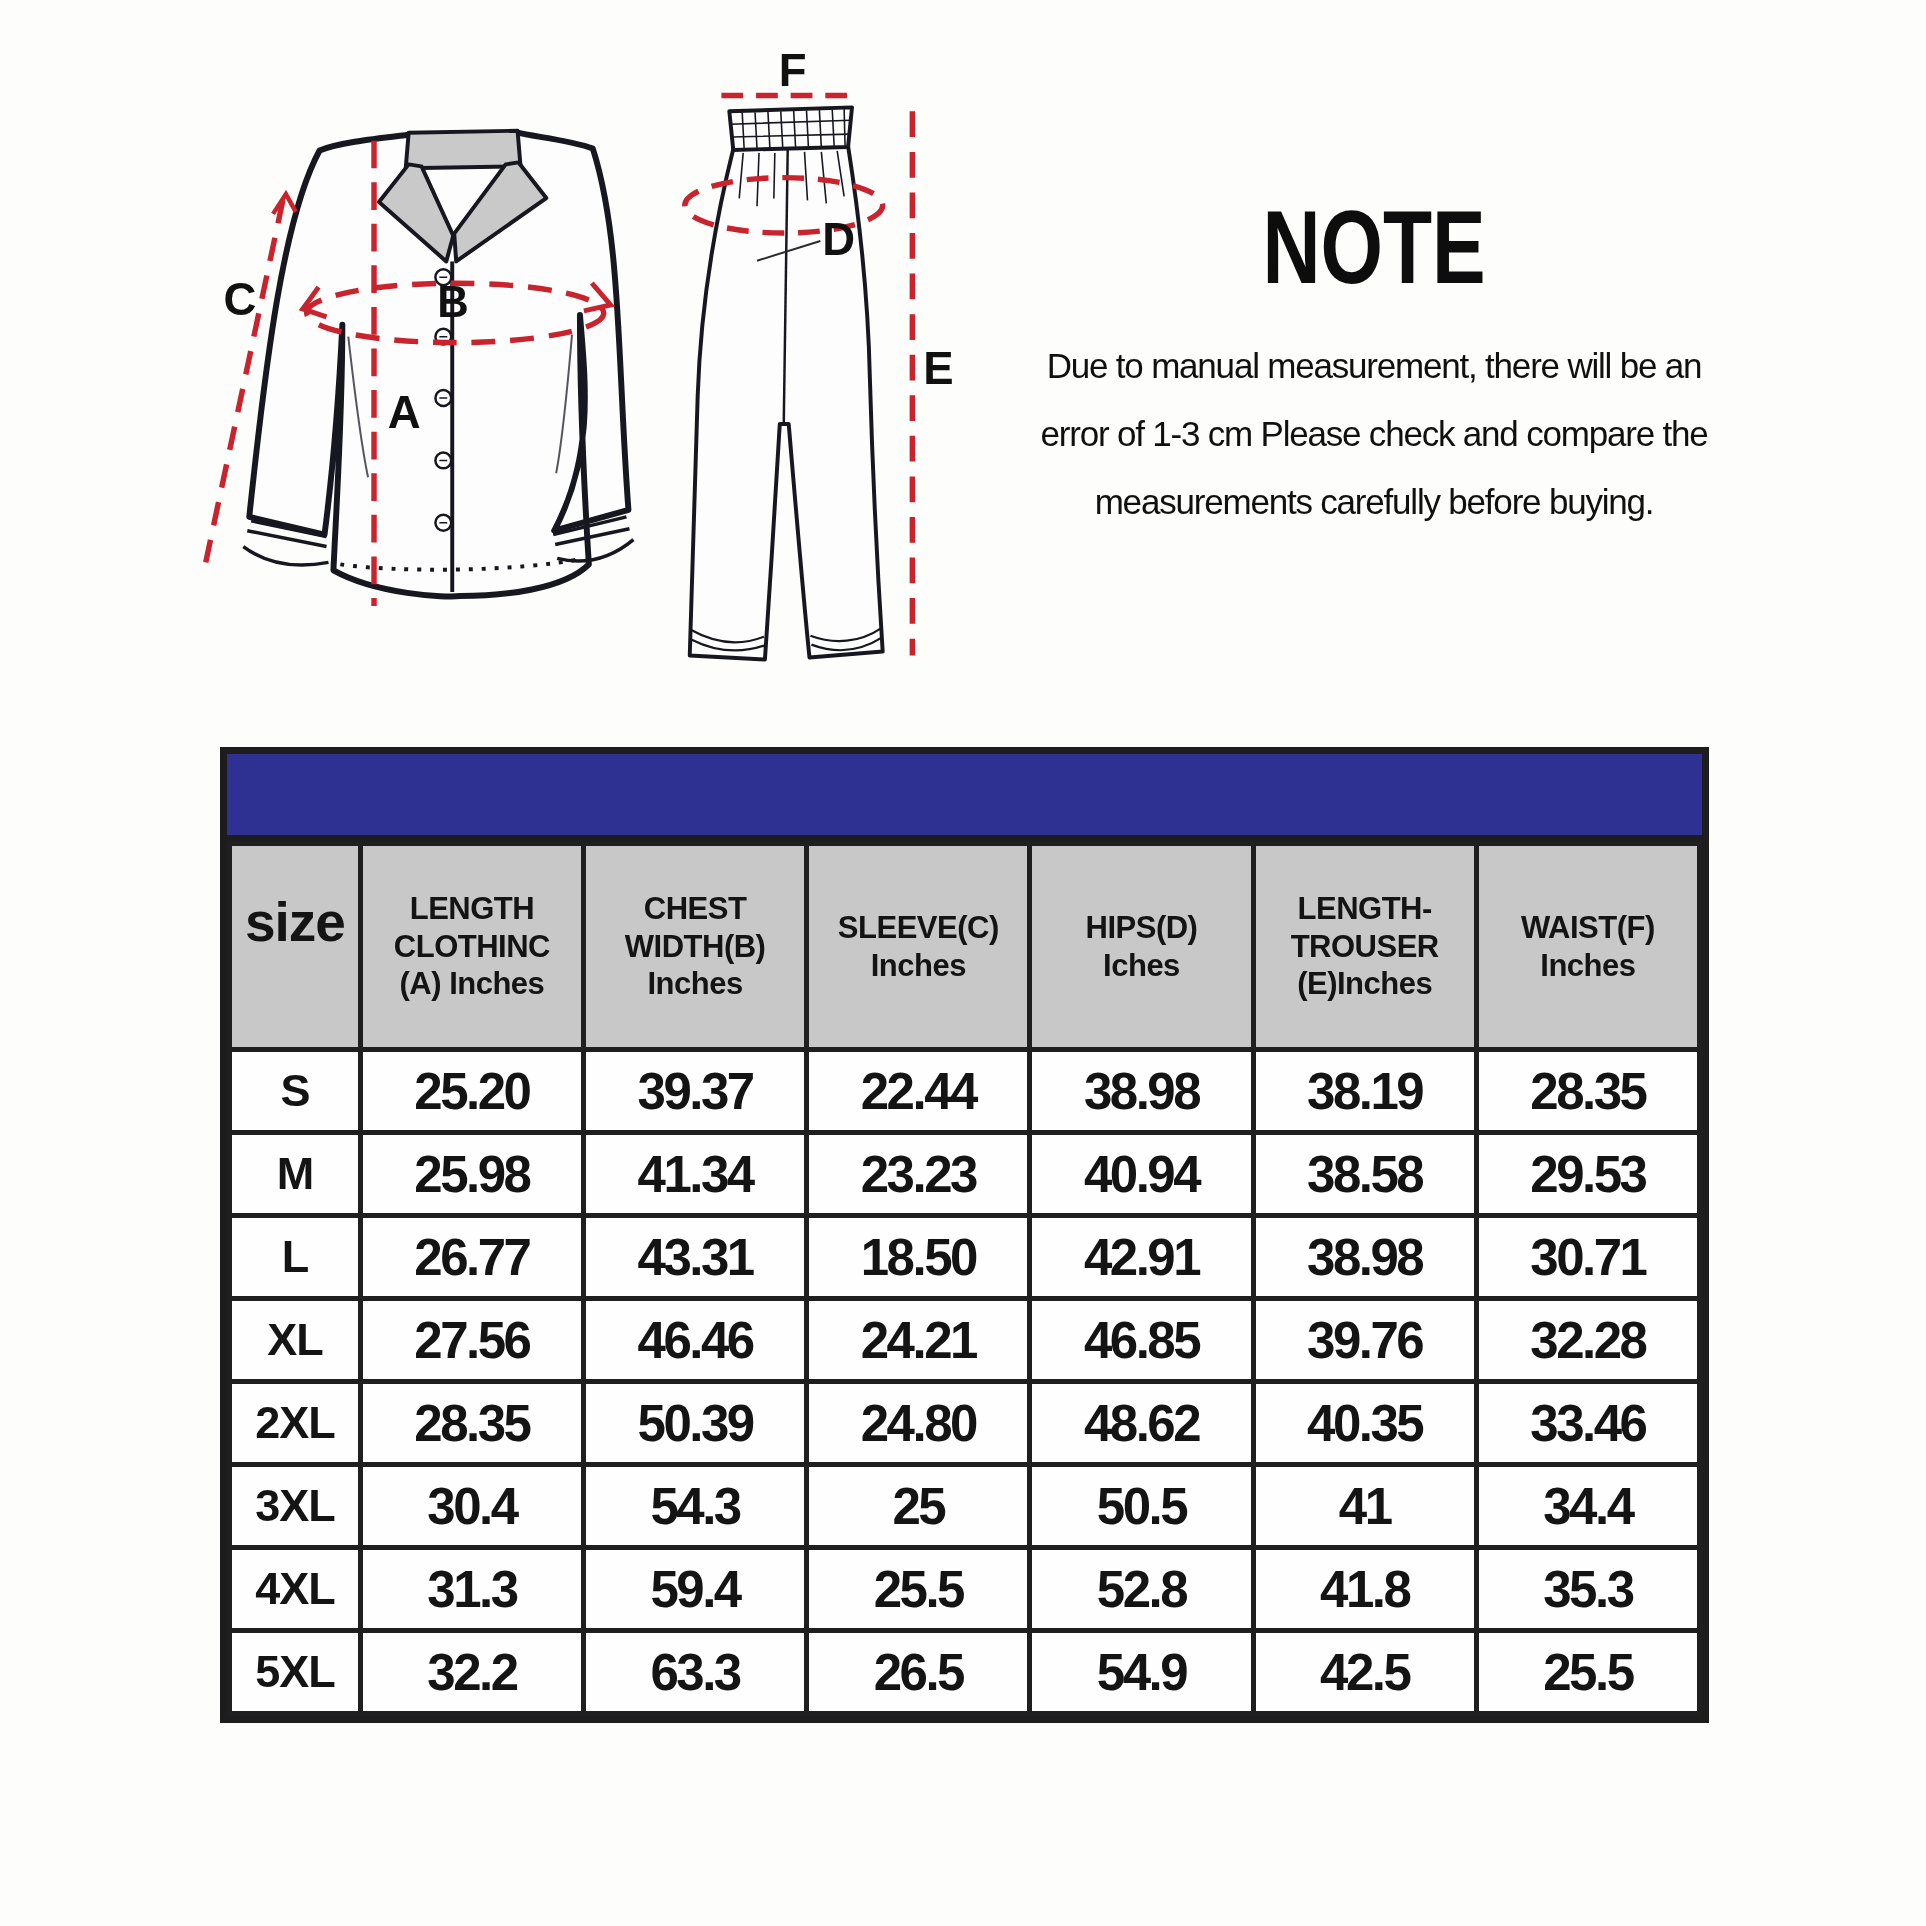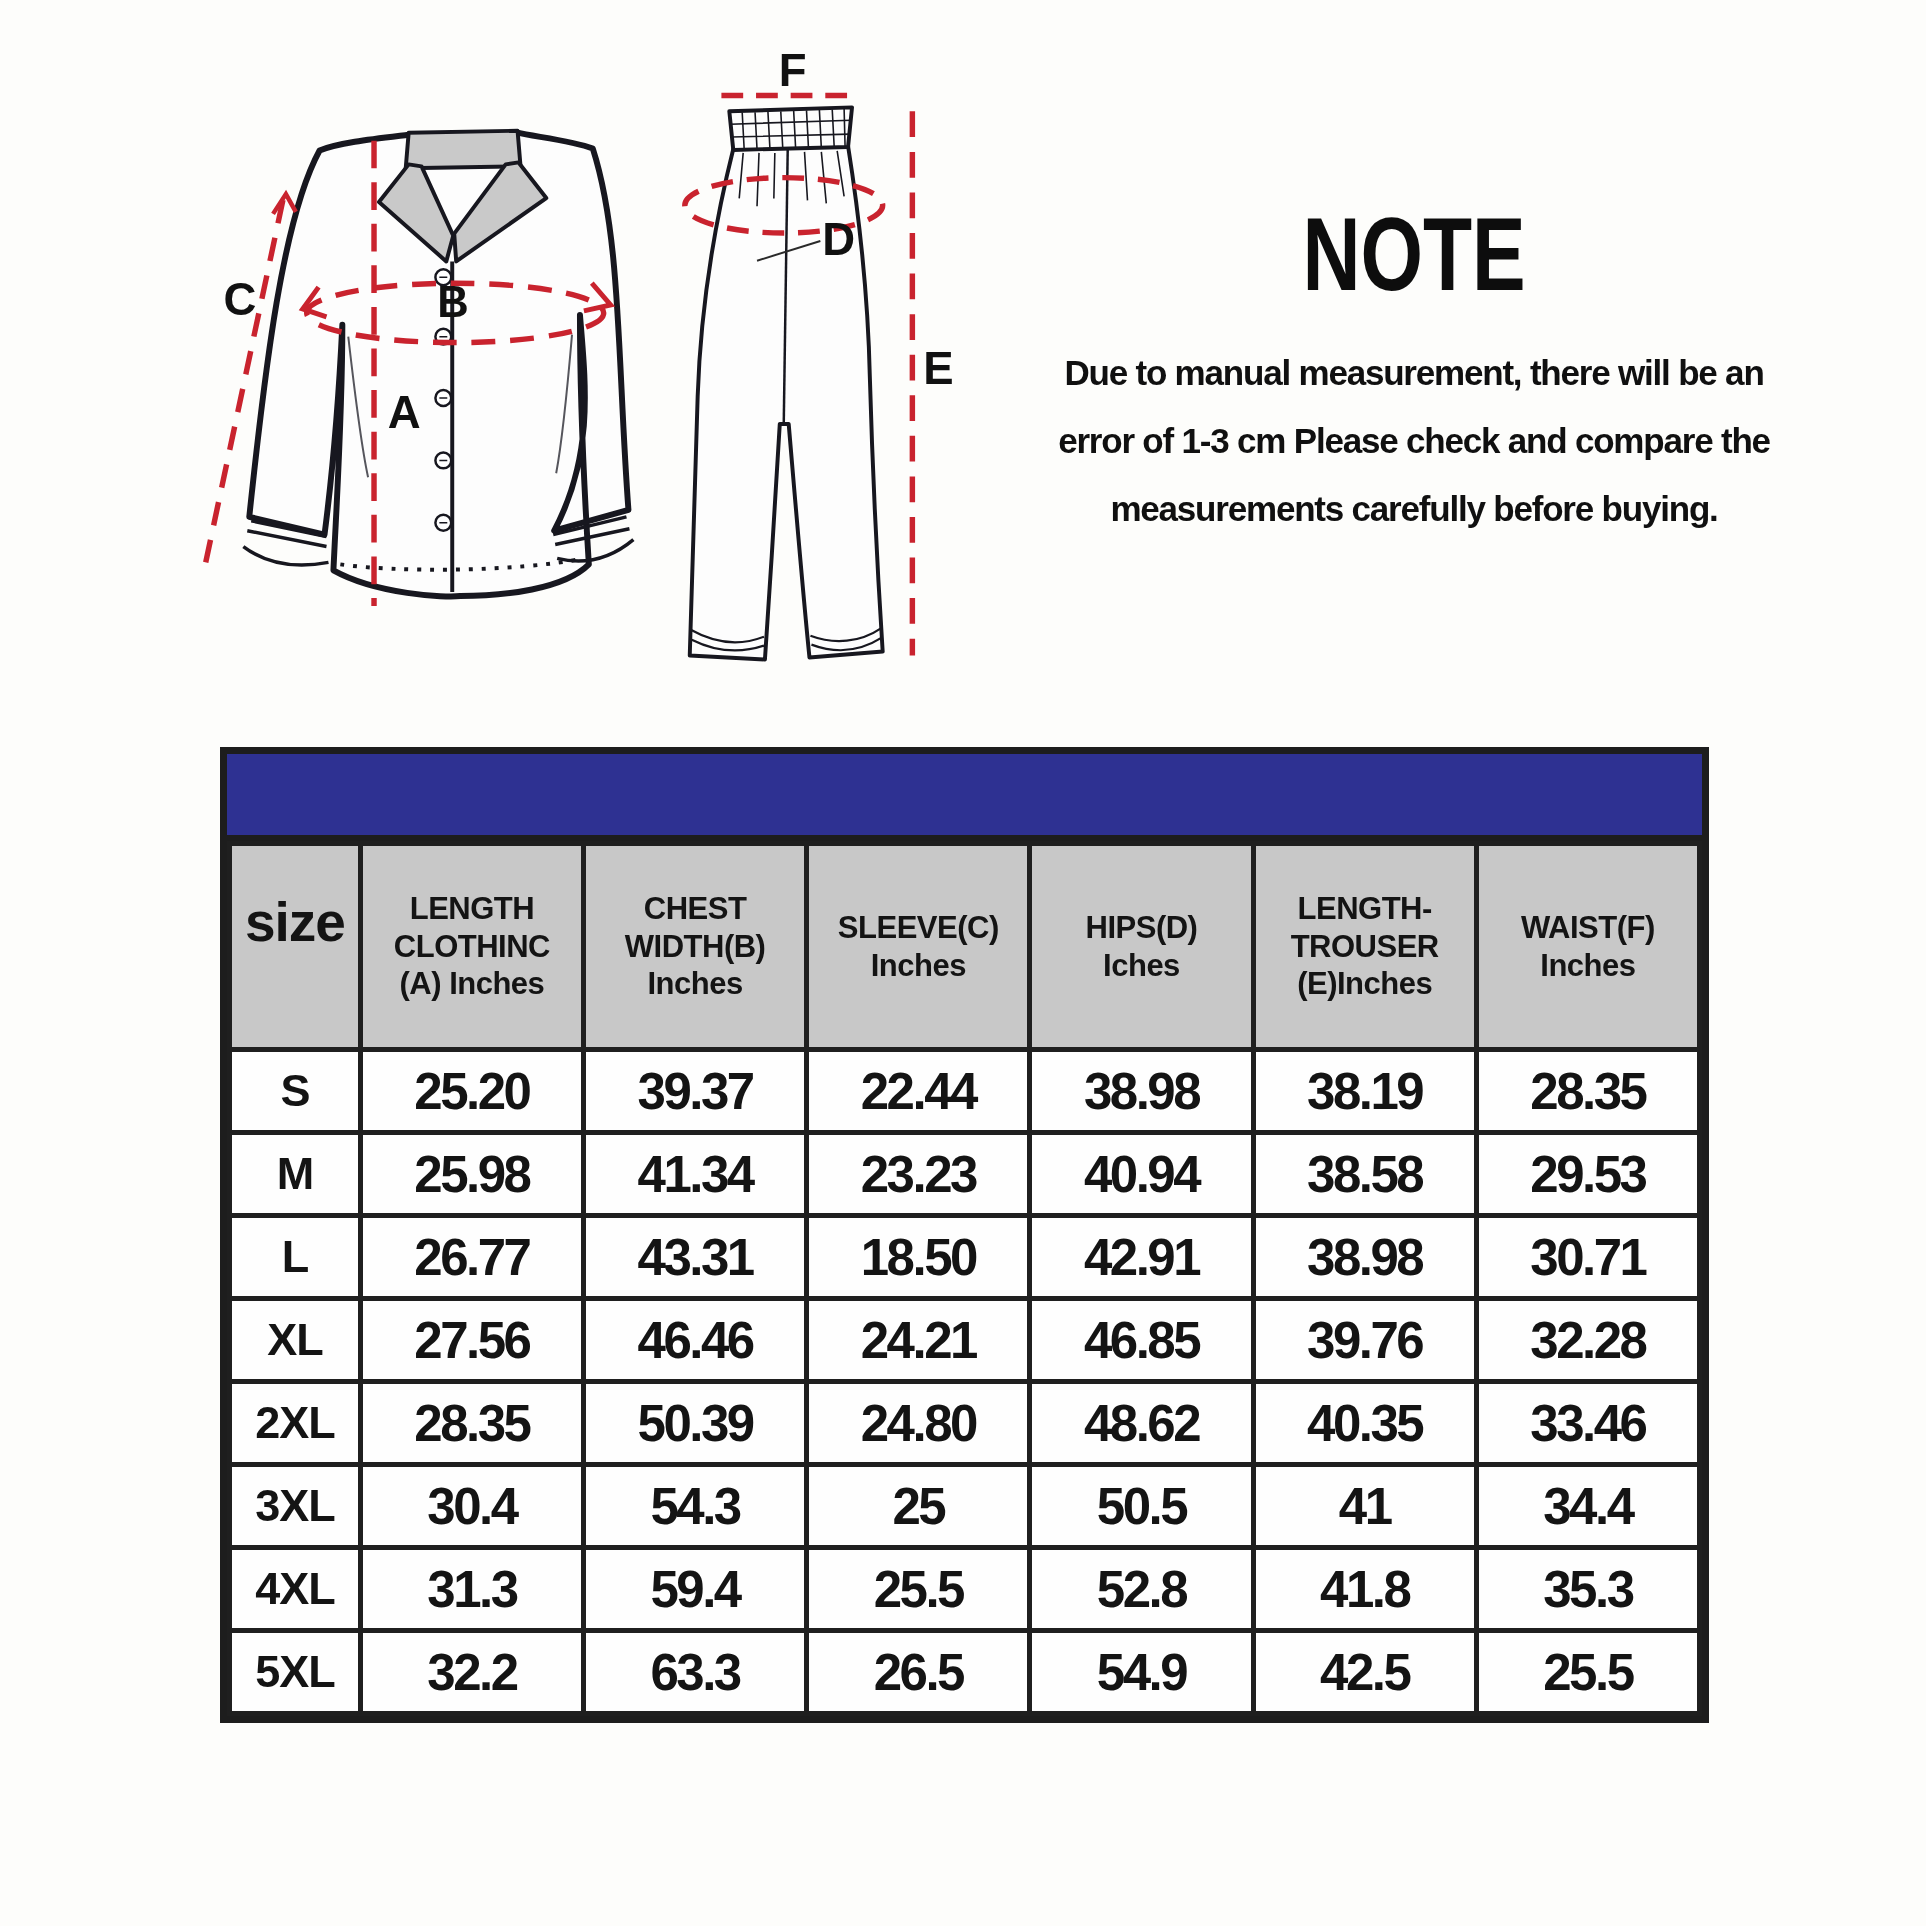--- a/index.html
+++ b/index.html
@@ -4,28 +4,28 @@
 <style>
   html,body { margin:0; padding:0; background:#ffffff; }
   .page {
     position:relative; width:1927px; height:1927px;
     background:#fdfdfb; overflow:hidden;
     font-family:"Liberation Sans", sans-serif; color:#141414;
   }
   svg text { font-family:"Liberation Sans", sans-serif; }
 
   
-  .note { position:absolute; left:1008px; top:194px; width:812px; text-align:center;margin-top:7px; }
+  .note { position:absolute; left:968px; top:194px; width:812px; text-align:center; }
   .note-title {
     font-size:103px; font-weight:bold; line-height:1.05; color:#0d0d0d;
     transform:scaleX(0.78); transform-origin:center top; letter-spacing:0px;
   }
   .note-lines { margin-top:30px; }
   .note-line {
-    font-size:35px; font-weight:bold; line-height:68px; color:#101010;
+    font-size:35px; font-weight:normal; line-height:68px; color:#101010;
     letter-spacing:-1.2px; white-space:nowrap;
   }
 
   
   .table-wrap {
     position:absolute; left:220px; top:747px; width:1489px;
     border:7px solid #1d1d1d; box-sizing:border-box; background:#3b82f6;
   }
   .blue-bar { height:81px; background:#2e3192; border-bottom:6px solid #1d1d1d; }
   .size-grid { width:100%; border-collapse:collapse; table-layout:fixed; }

